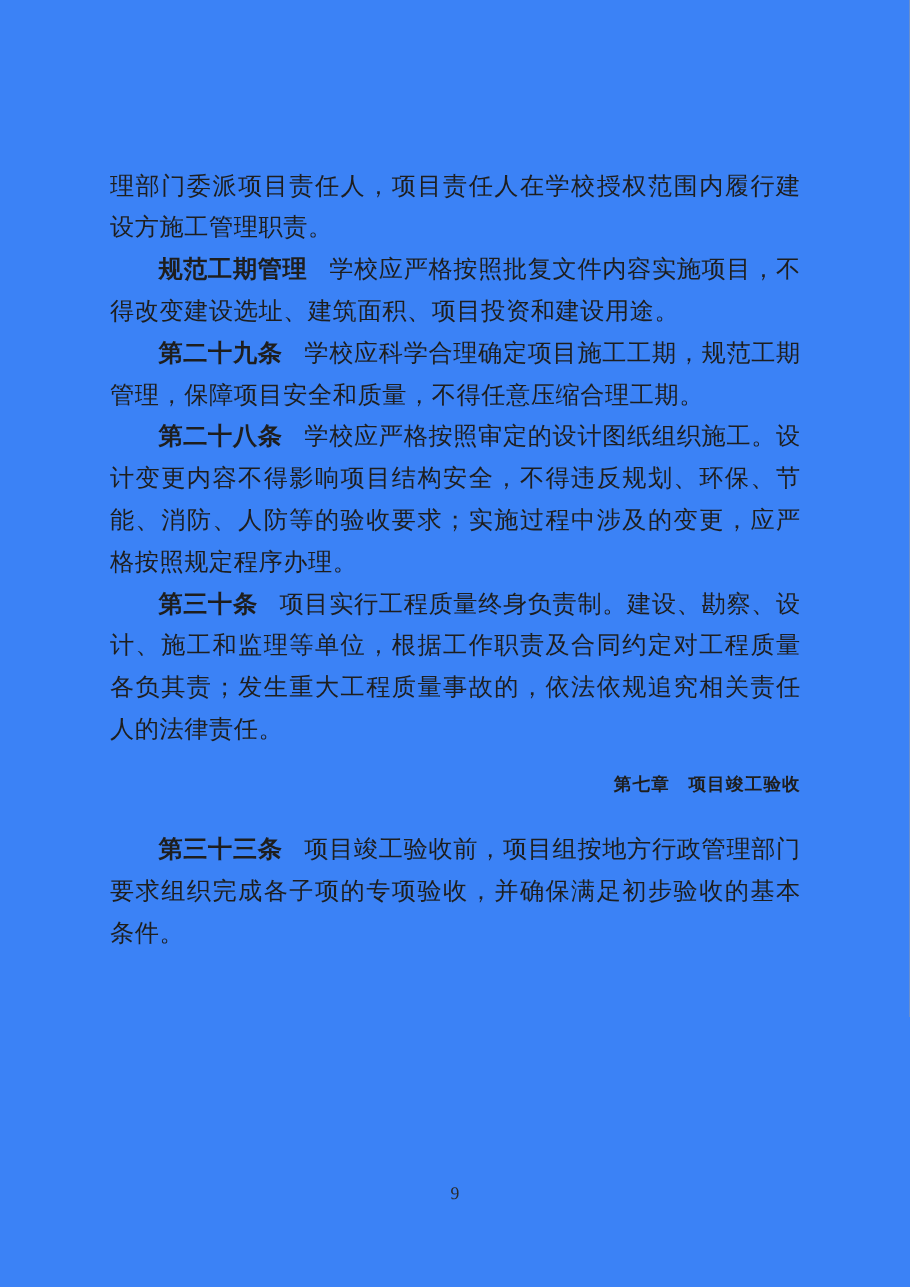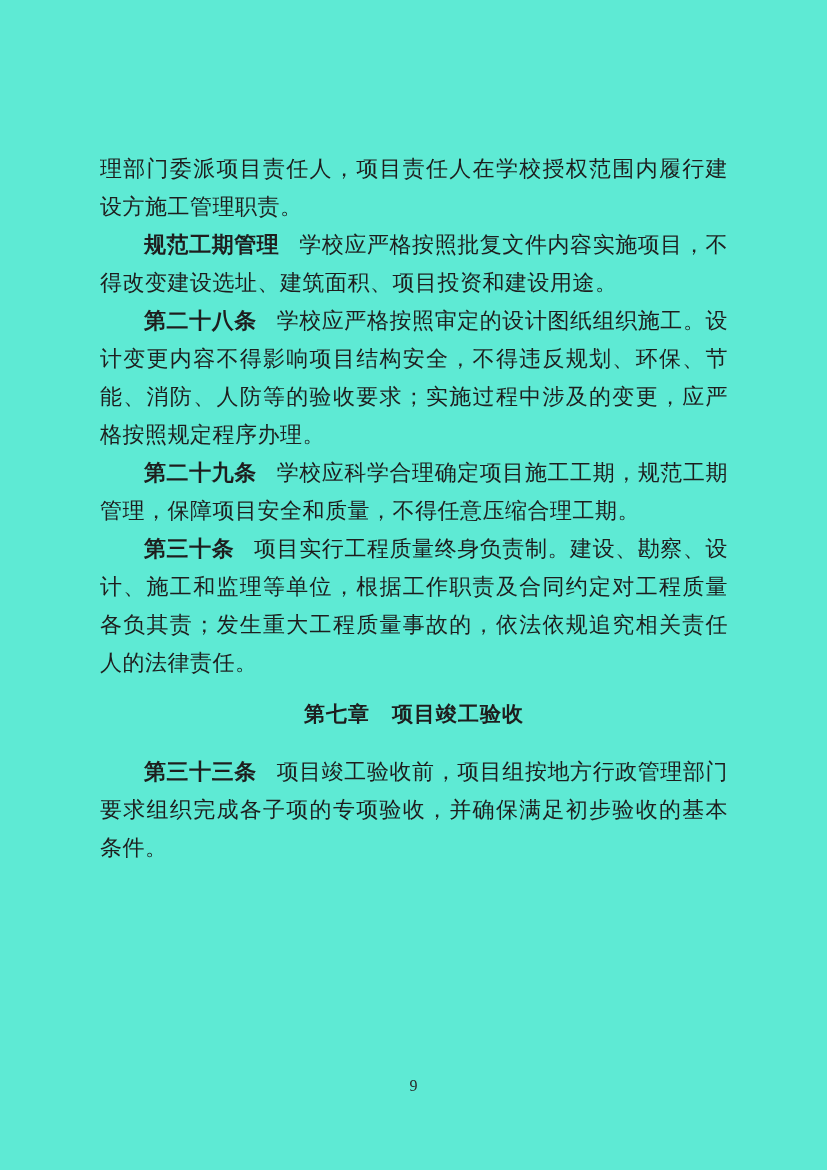--- a/index.html
+++ b/index.html
@@ -5,21 +5,21 @@
   html, body {
     margin: 0;
     padding: 0;
     background: #9e9e9e;
   }
   .page {
     position: relative;
     width: 827px;
     height: 1170px;
     margin: 0 auto;
-    background: #5eead4;
+    background: #3b82f6;
     overflow: hidden;
     font-family: "Liberation Serif", "DejaVu Serif", serif;
     color: #1e1e1e;
   }
   .content {
     position: absolute;
     left: 100px;
     top: 150px;
     width: 628px;
     font-size: 22px;
@@ -35,24 +35,24 @@
   .para.no-indent {
     text-indent: 0;
   }
   .article-label {
     font-weight: bold;
     font-family: "Liberation Sans", "DejaVu Sans", sans-serif;
     margin-right: 0.9em;
   }
   .chapter-heading {
     margin: 13px 0 20px 0;
-    text-align: center;
+    text-align: right;
     text-indent: 0;
     font-weight: bold;
-    font-size: 21px;
+    font-size: 16px;
     line-height: 38px;
     font-family: "Liberation Sans", "DejaVu Sans", sans-serif;
     letter-spacing: 1px;
   }
   .page-number {
     position: absolute;
     left: 0;
     right: 0;
     top: 1076px;
     text-align: center;
@@ -64,23 +64,23 @@
 </head>
 <body>
 
 <div class="page">
   <div class="content">
 
     <p class="para no-indent"><span>理部门委派项目责任人，项目责任人在学校授权范围内履行建设方施工管理职责。</span></p>
 
     <p class="para"><span class="article-label">规范工期管理</span><span>学校应严格按照批复文件内容实施项目，不得改变建设选址、建筑面积、项目投资和建设用途。</span></p>
 
+    <p class="para"><span class="article-label">第二十九条</span><span>学校应科学合理确定项目施工工期，规范工期管理，保障项目安全和质量，不得任意压缩合理工期。</span></p>
+
     <p class="para"><span class="article-label">第二十八条</span><span>学校应严格按照审定的设计图纸组织施工。设计变更内容不得影响项目结构安全，不得违反规划、环保、节能、消防、人防等的验收要求；实施过程中涉及的变更，应严格按照规定程序办理。</span></p>
-
-    <p class="para"><span class="article-label">第二十九条</span><span>学校应科学合理确定项目施工工期，规范工期管理，保障项目安全和质量，不得任意压缩合理工期。</span></p>
 
     <p class="para"><span class="article-label">第三十条</span><span>项目实行工程质量终身负责制。建设、勘察、设计、施工和监理等单位，根据工作职责及合同约定对工程质量各负其责；发生重大工程质量事故的，依法依规追究相关责任人的法律责任。</span></p>
 
 
     <p class="para chapter-heading">第七章　项目竣工验收</p>
 
 
     <p class="para"><span class="article-label">第三十三条</span><span>项目竣工验收前，项目组按地方行政管理部门要求组织完成各子项的专项验收，并确保满足初步验收的基本条件。</span></p>
 
   </div>

